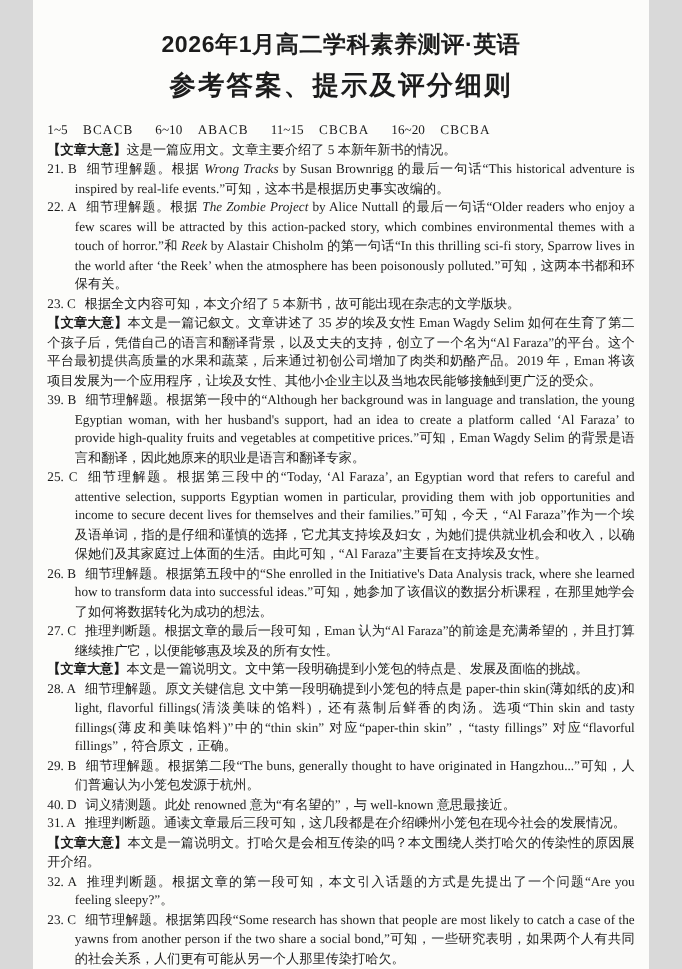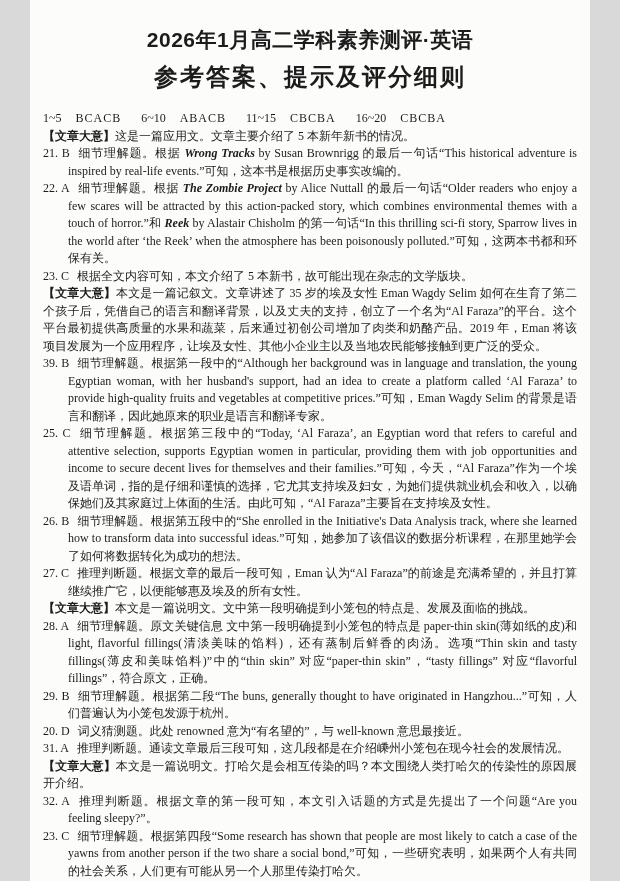--- a/index.html
+++ b/index.html
@@ -23,21 +23,21 @@
   h2.subtitle {
     font-family:"Liberation Sans","DejaVu Sans",sans-serif;
     font-size:24px; font-weight:600;
     margin:0 0 17px 0; letter-spacing:2px;
   }
   .docbody { font-size:12px; line-height:17.5px; text-align:justify; }
   .para { margin:0; }
   .item { padding-left:25px; text-indent:-25px; }
   .num { margin-right:8px; white-space:pre; }
   .sumlabel { font-weight:bold; }
-  .bi { font-weight:bold; font-style:italic; }
+  .bi { font-weight:normal; font-style:italic; }
   .keyline { text-align:left; }
   .krange { margin-right:14px; white-space:pre; }
   .kans { margin-right:20px; letter-spacing:1px; white-space:pre; }
   .kans:last-child { margin-right:0; }
   .footer {
     text-align:center; font-size:16px; margin-top:10px;
     line-height:18px;
   }
 </style>
 </head>
@@ -71,21 +71,21 @@
     <p class="para item"><span class="num">26. B</span><span>细节理解题。根据第五段中的“She enrolled in the Initiative's Data Analysis track, where she learned how to transform data into successful ideas.”可知，她参加了该倡议的数据分析课程，在那里她学会了如何将数据转化为成功的想法。</span></p>
 
     <p class="para item"><span class="num">27. C</span><span>推理判断题。根据文章的最后一段可知，Eman 认为“Al Faraza”的前途是充满希望的，并且打算继续推广它，以便能够惠及埃及的所有女性。</span></p>
 
     <p class="para summary"><span class="sumlabel">【文章大意】</span><span>本文是一篇说明文。文中第一段明确提到小笼包的特点是、发展及面临的挑战。</span></p>
 
     <p class="para item"><span class="num">28. A</span><span>细节理解题。原文关键信息 文中第一段明确提到小笼包的特点是 paper-thin skin(薄如纸的皮)和 light, flavorful fillings(清淡美味的馅料)，还有蒸制后鲜香的肉汤。选项“Thin skin and tasty fillings(薄皮和美味馅料)”中的“thin skin” 对应“paper-thin skin”，“tasty fillings” 对应“flavorful fillings”，符合原文，正确。</span></p>
 
     <p class="para item"><span class="num">29. B</span><span>细节理解题。根据第二段“The buns, generally thought to have originated in Hangzhou...”可知，人们普遍认为小笼包发源于杭州。</span></p>
 
-    <p class="para item"><span class="num">20. D</span><span>词义猜测题。此处 renowned 意为“有名望的”，与 well-known 意思最接近。</span></p>
+    <p class="para item"><span class="num">40. D</span><span>词义猜测题。此处 renowned 意为“有名望的”，与 well-known 意思最接近。</span></p>
 
     <p class="para item"><span class="num">31. A</span><span>推理判断题。通读文章最后三段可知，这几段都是在介绍嵊州小笼包在现今社会的发展情况。</span></p>
 
     <p class="para summary"><span class="sumlabel">【文章大意】</span><span>本文是一篇说明文。打哈欠是会相互传染的吗？本文围绕人类打哈欠的传染性的原因展开介绍。</span></p>
 
     <p class="para item"><span class="num">32. A</span><span>推理判断题。根据文章的第一段可知，本文引入话题的方式是先提出了一个问题“Are you feeling sleepy?”。</span></p>
 
     <p class="para item"><span class="num">23. C</span><span>细节理解题。根据第四段“Some research has shown that people are most likely to catch a case of the yawns from another person if the two share a social bond,”可知，一些研究表明，如果两个人有共同的社会关系，人们更有可能从另一个人那里传染打哈欠。</span></p>
 
   </div>

